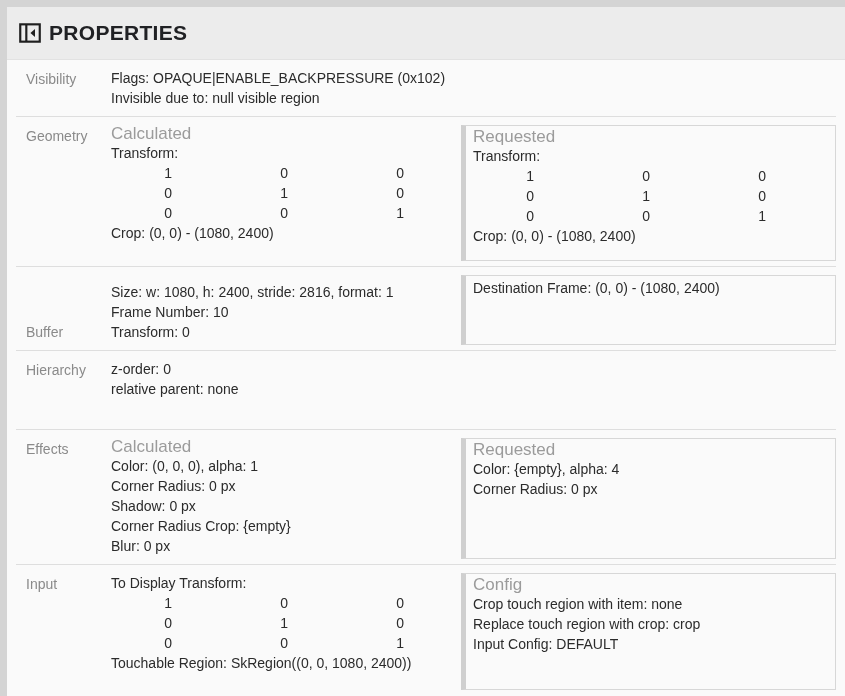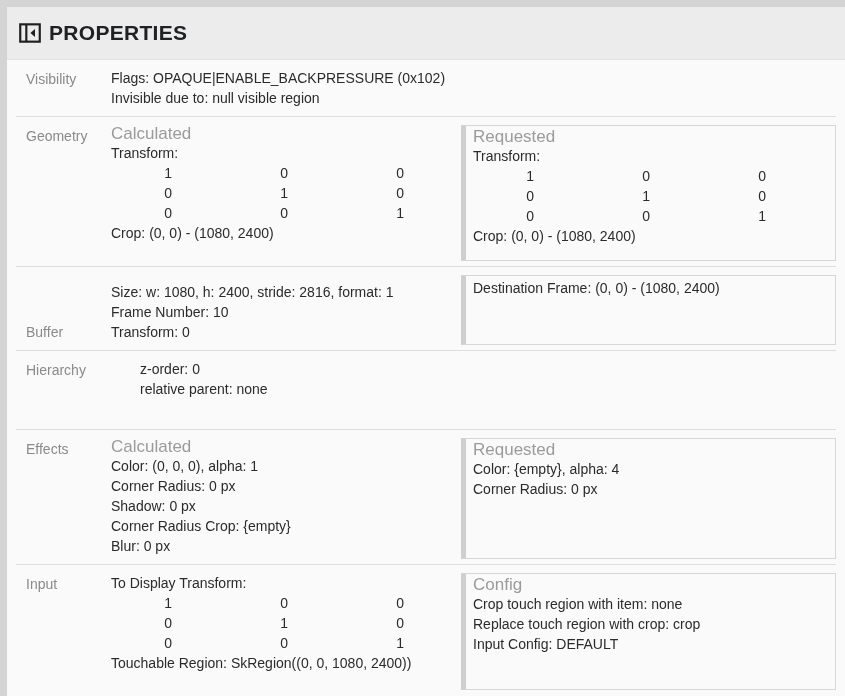--- a/index.html
+++ b/index.html
@@ -27,21 +27,21 @@
   .sections{flex:1;}
   .section-row{
     display:flex;align-items:flex-start;
     margin:0 9px;padding:8px 0 8px 10px;
     box-sizing:border-box;
   }
   .section-row + .section-row{border-top:1px solid var(--c-divider,#dedede);}
   .section-row:nth-child(1){min-height:56px;}
   .section-row:nth-child(2){min-height:150px;}
   .section-row:nth-child(3){min-height:84px;align-items:flex-end;}
-  .section-row:nth-child(4){min-height:79px;gap:29px;}
+  .section-row:nth-child(4){min-height:79px;}
   .section-row:nth-child(5){min-height:134px;}
   .section-row:nth-child(6){min-height:131px;}
   .section-label{
     width:85px;flex:none;color:var(--c-section-label,#8a8a8a);
     font-size:14px;line-height:20px;padding-top:1px;
   }
   .pane{min-width:0;}
   .pane-full{flex:1;}
   .pane-left{width:344px;flex:none;}
   .pane-right{flex:1;align-self:stretch;}

